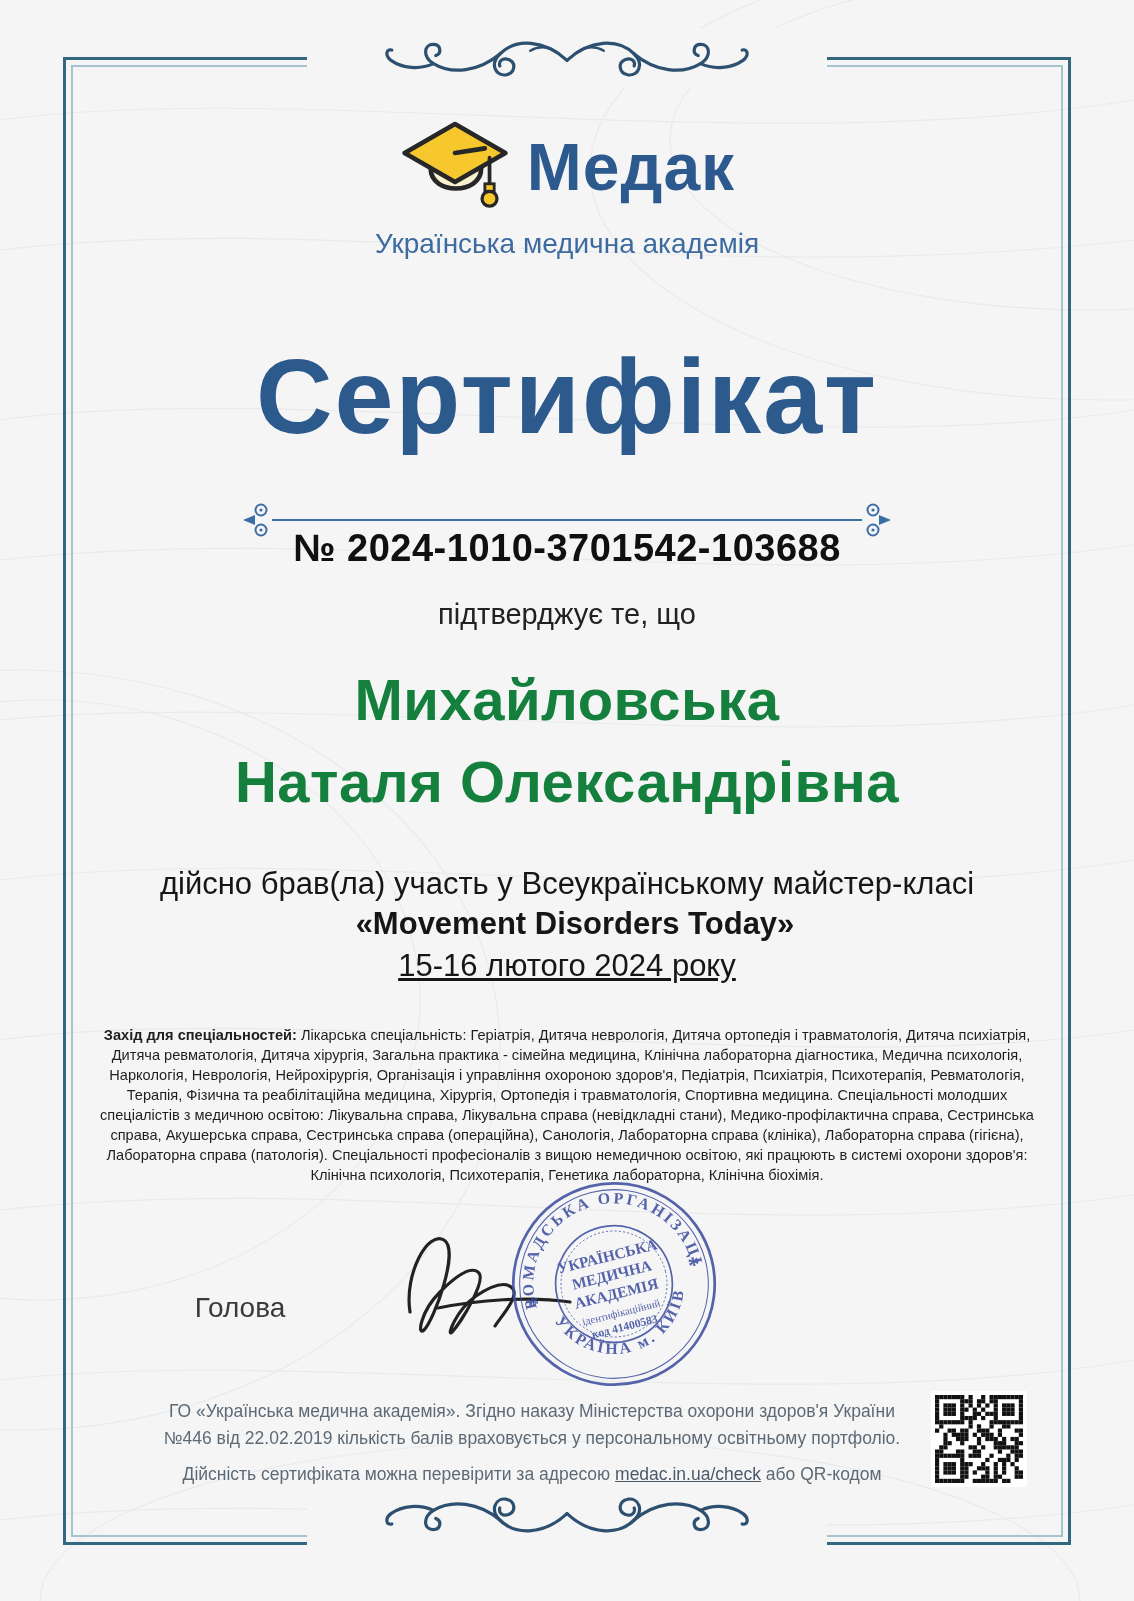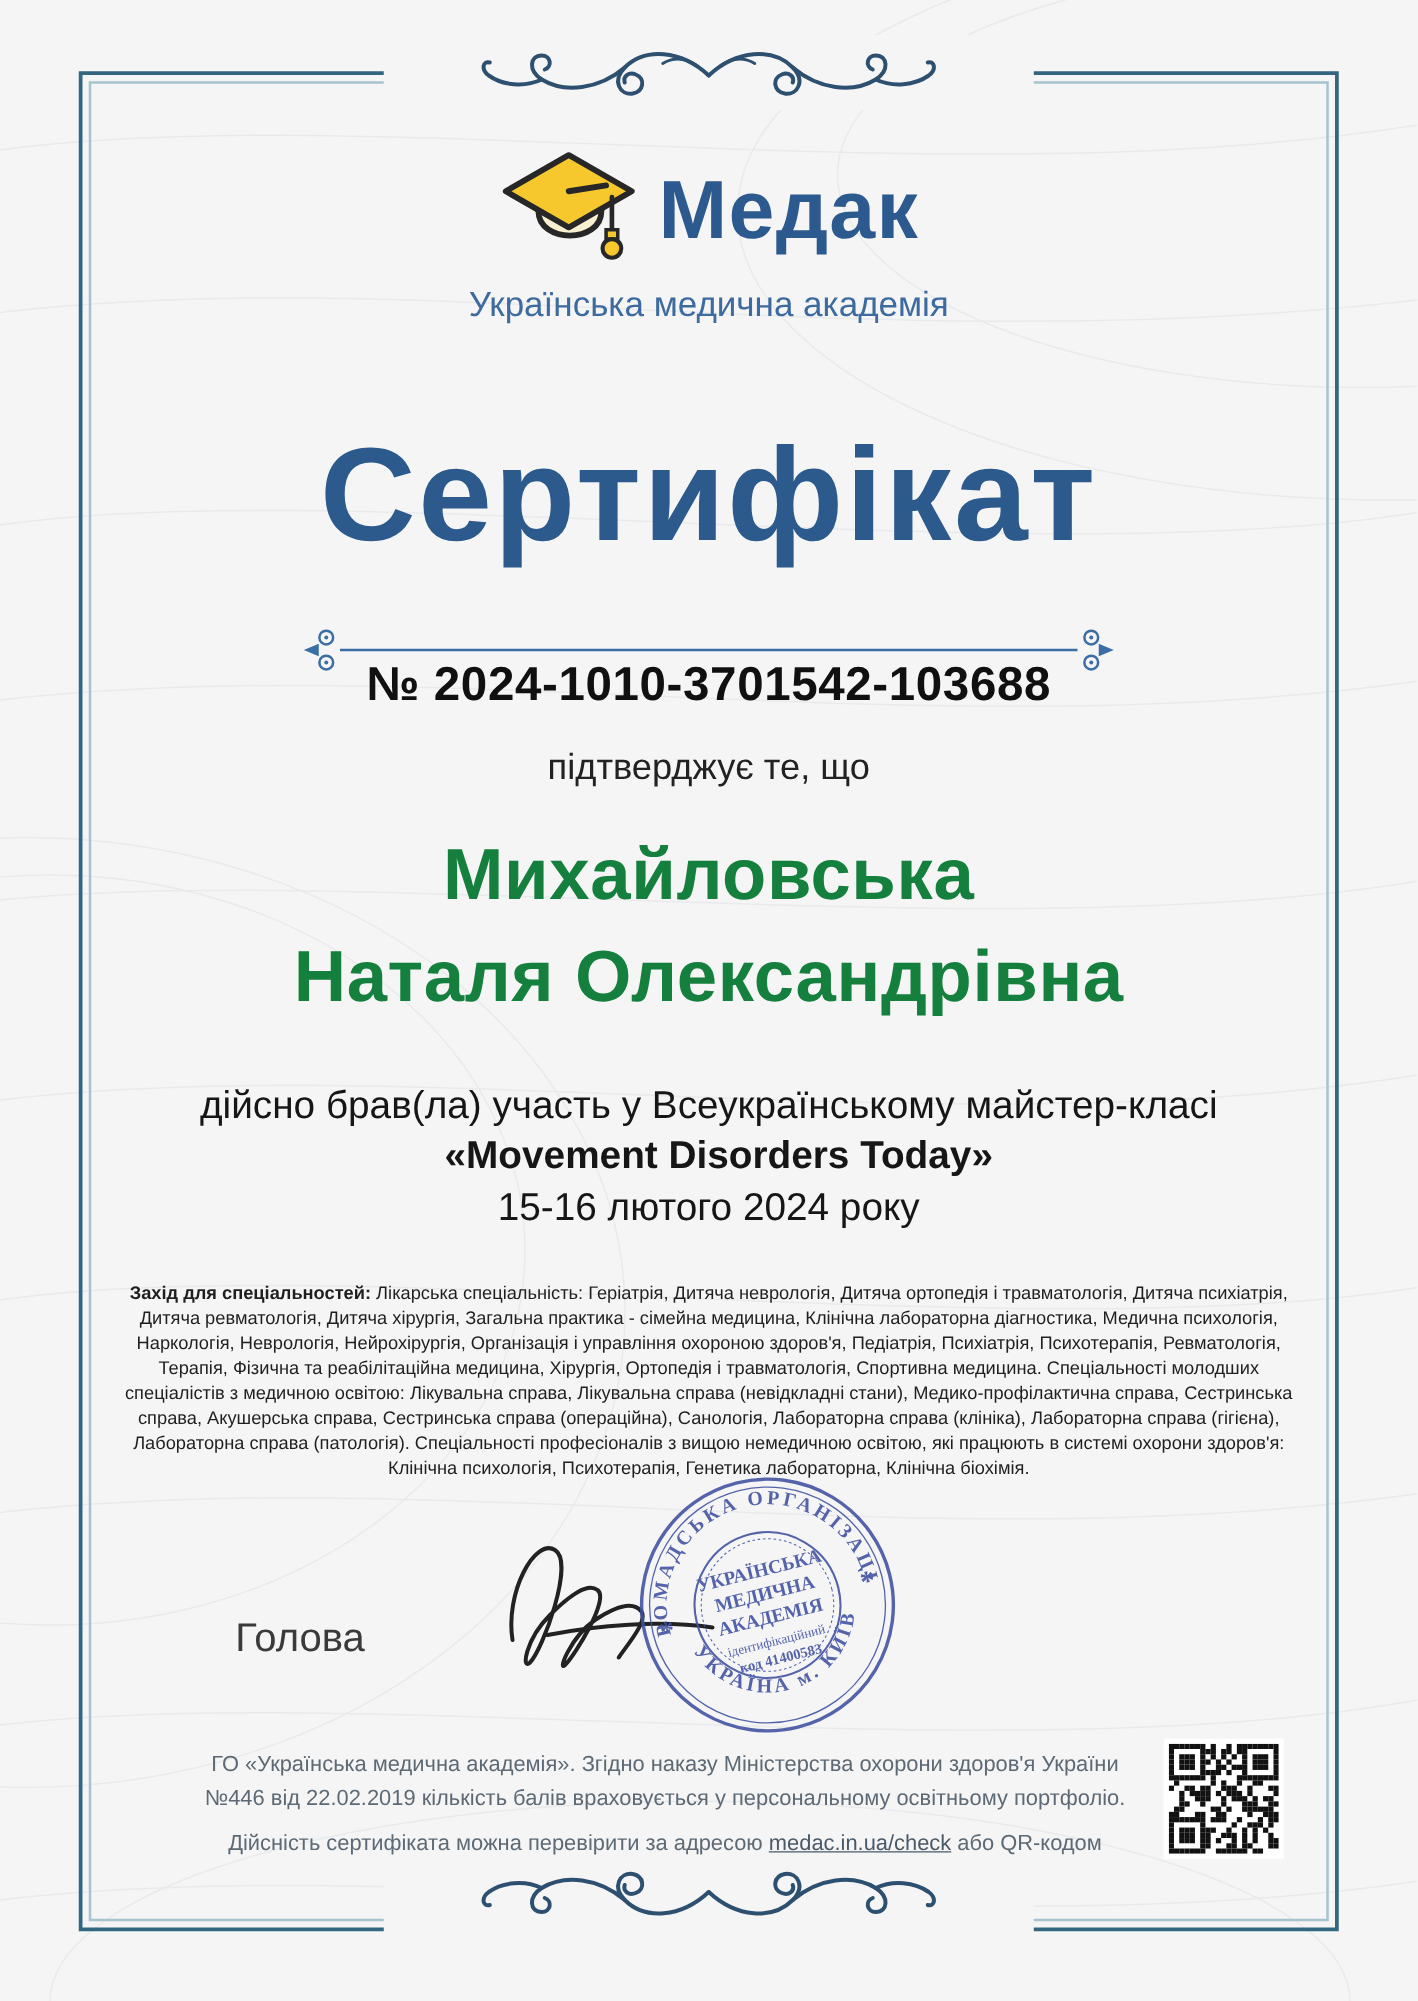--- a/index.html
+++ b/index.html
@@ -34,28 +34,28 @@
 
   .cert-number{top:527px;font-size:38px;font-weight:700;color:#101010;letter-spacing:.5px;}
   .confirm-text{top:598px;font-size:29px;color:#222;}
   .recipient{font-size:58px;font-weight:700;color:#15803d;letter-spacing:.5px;}
   .recipient.l1{top:666px;}
   .recipient.l2{top:748px;}
 
   .bodyline{font-size:31px;color:#161616;}
   .participation{top:866px;}
   .event-title{top:906px;font-weight:700;padding-left:16px;}
-  .event-date{top:948px;}
+  .event-date{top:948px;text-decoration:underline;}
   .points{top:988px;}
 
   .specialties{top:1026px;left:97px;right:auto;width:940px;font-size:14.6px;line-height:1.37;
     color:#1f1f1f;text-align:center;}
   .specialties b{font-weight:700;}
 
-  .sig-label{top:1292px;font-size:32px;color:#3a3a3a;position:absolute;}
+  .sig-label{top:1292px;font-size:28px;color:#3a3a3a;position:absolute;}
   .sig-label.left{left:140px;width:200px;}
   .sig-label.right{left:740px;width:280px;}
   .signature-svg{position:absolute;left:398px;top:1212px;width:185px;height:130px;}
   .stamp{position:absolute;left:508px;top:1178px;width:212px;height:212px;
     transform:rotate(-14deg);opacity:.88;}
 
   .footer{position:absolute;left:97px;top:1398px;width:870px;text-align:center;
     font-size:17.5px;line-height:1.55;color:#5d6a75;}
   .footer .check-line{margin-top:9px;}
   .footer a{color:#4a5a68;text-decoration:underline;}

